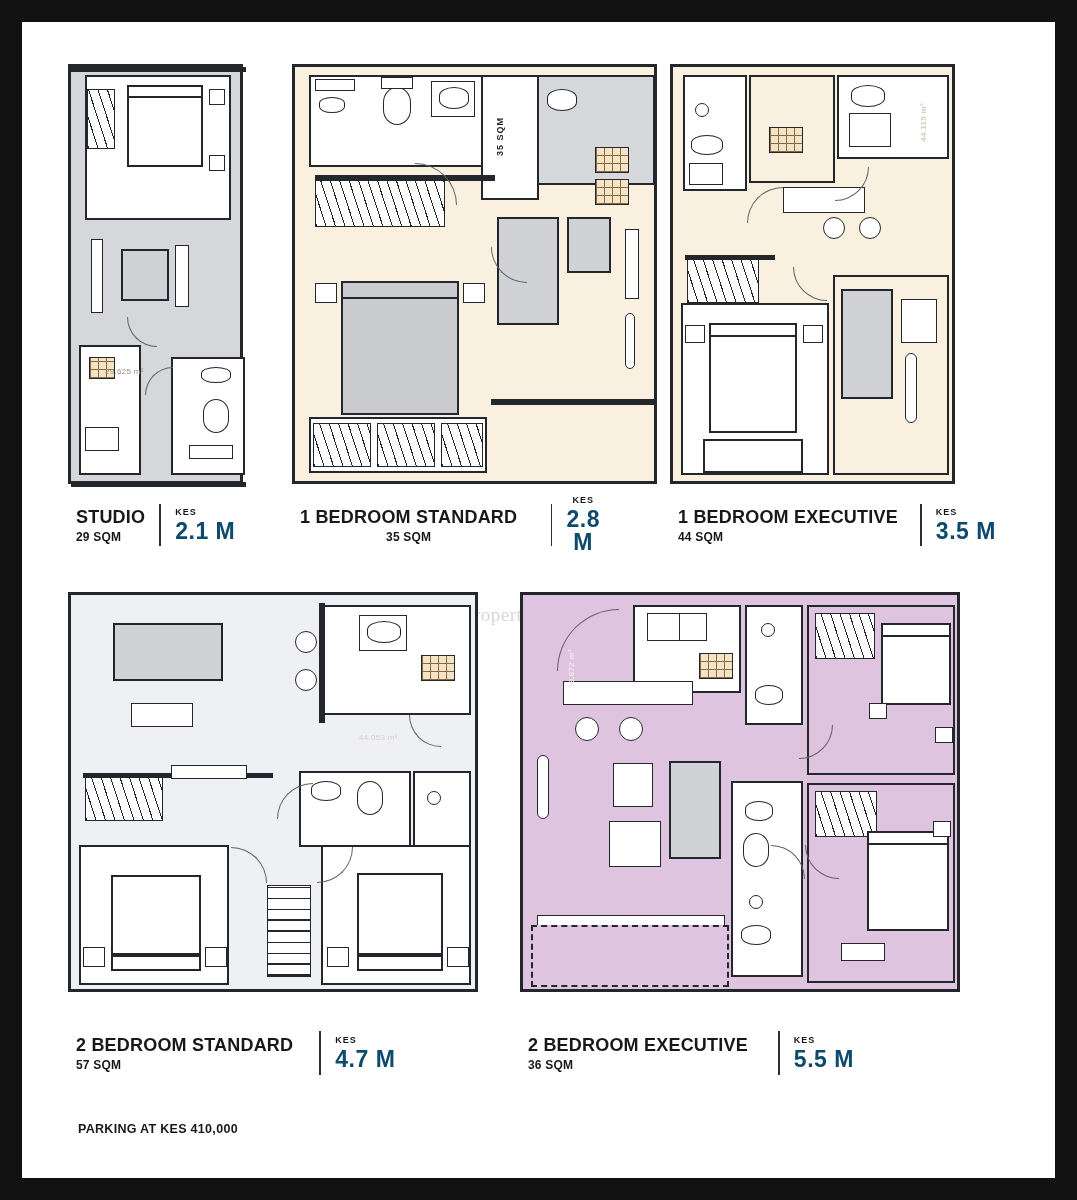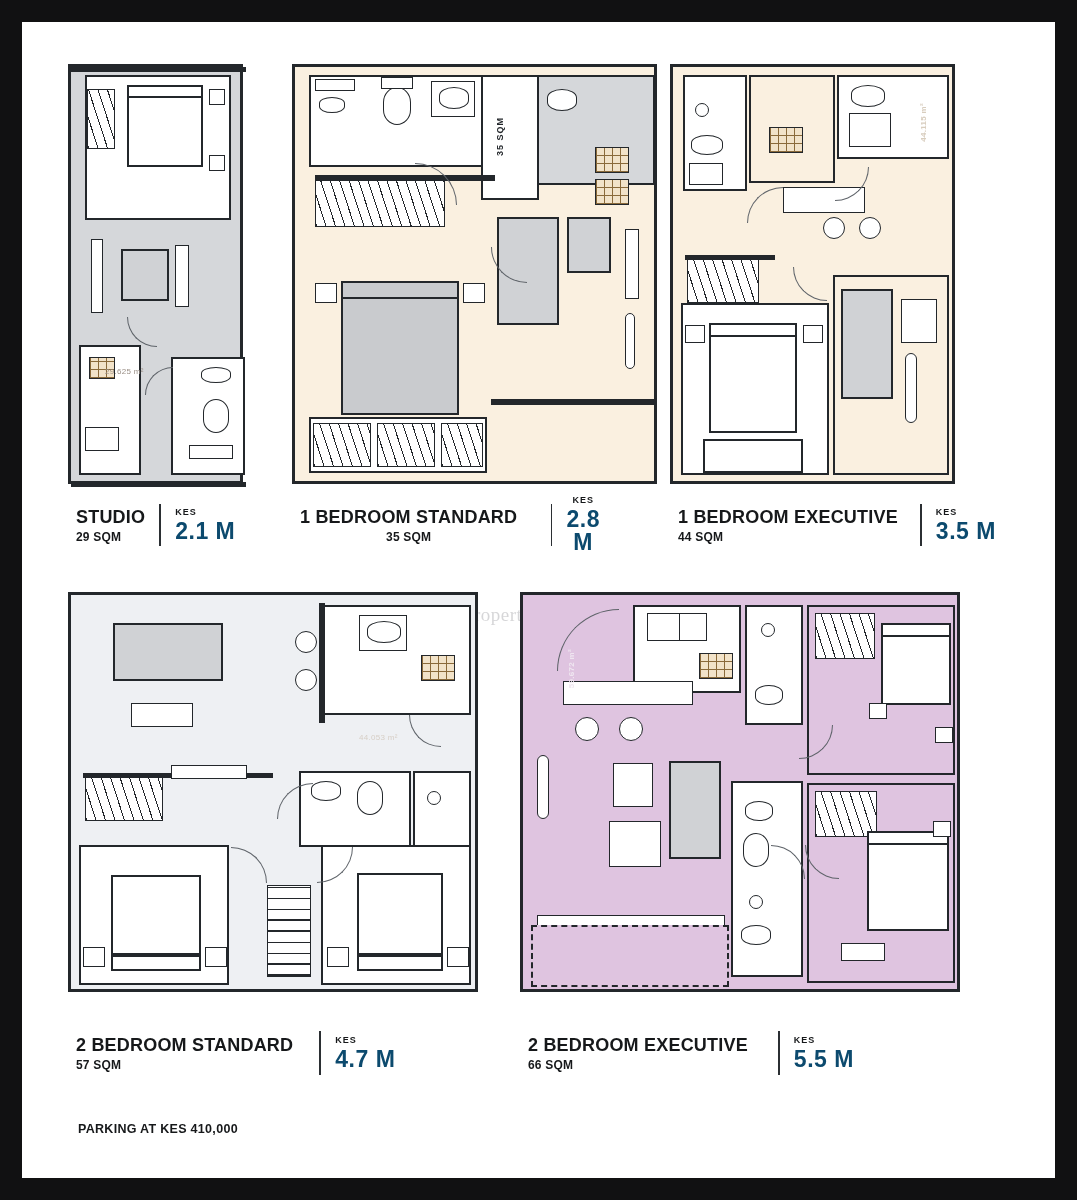--- a/index.html
+++ b/index.html
@@ -367,21 +367,21 @@
         <div class="doorD" style="left:276px; top:130px; width:34px; height:34px;"></div>
         <div class="doorB" style="left:248px; top:250px; width:34px; height:34px;"></div>
         <div class="doorC" style="left:282px; top:250px; width:34px; height:34px;"></div>
         <div class="vlabel areatag v" style="left:44px; top:54px;">59.672 m²</div>
       </div>
     </div>
 
     <div class="caption" style="left:506px; top:1006px; width:360px; height:50px;">
       <div class="cap-left">
         <div class="cap-name">2 BEDROOM EXECUTIVE</div>
-        <div class="cap-size">66 SQM</div>
+        <div class="cap-size">36 SQM</div>
       </div>
       <div class="divider" style="height:44px; margin-left:30px;"></div>
       <div class="cap-right">
         <div class="cap-cur">KES</div>
         <div class="cap-price">5.5 M</div>
       </div>
     </div>
 
     <div class="footer">PARKING AT KES 410,000</div>
 

